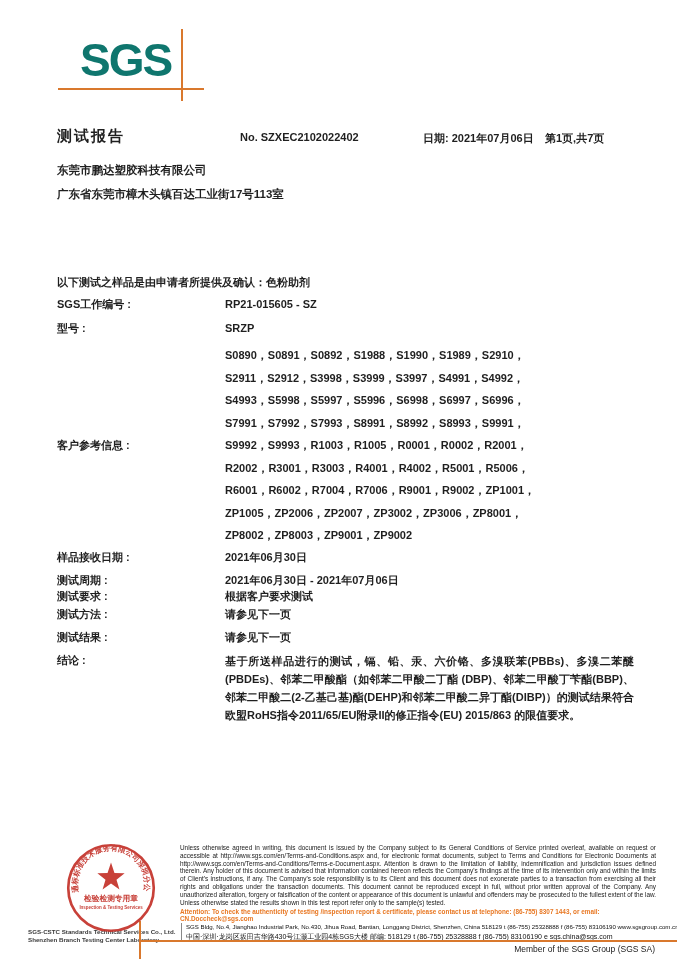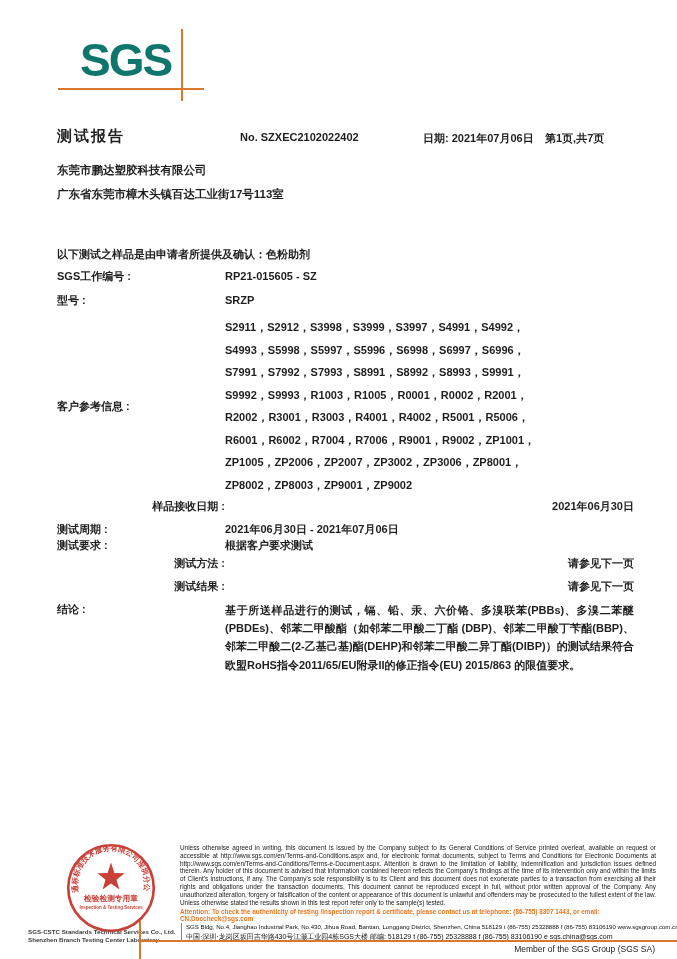--- a/index.html
+++ b/index.html
@@ -18,25 +18,25 @@
   
   .titlebar{position:absolute; left:0; top:127px; width:647px; height:22px;}
   .doc-title{position:absolute; left:57px; top:0; font-size:15px; font-weight:700; letter-spacing:2px;}
   .report-no{position:absolute; left:223px; top:4px; font-size:11px; font-weight:700;margin-left:17px;}
   .report-date{position:absolute; left:423px; top:4px; font-size:11px; font-weight:700;}
   .report-page{position:absolute; left:545px; top:4px; font-size:11px; font-weight:700;}
   
   .applicant{position:absolute; left:57px; top:158px; font-size:11.5px; font-weight:700; line-height:24px;}
   
   .content{position:absolute; left:57px; top:246px; width:577px; font-size:11px; font-weight:700;}
-  .intro{margin-bottom:6px; line-height:16px;}
+  .intro{margin-bottom:6px; line-height:16px;margin-top:28px;}
   .frow{display:flex; align-items:flex-start;}
   .flabel{width:168px; flex:0 0 168px; line-height:16px;}
   .fvalue{flex:1; line-height:16px;}
-  .mb8{margin-bottom:8px;} .mb7{margin-bottom:7px;text-align:right;} .mb6{} .mb2{margin-bottom:2px;align-items:center;}
+  .mb8{margin-bottom:8px;} .mb7{margin-bottom:7px;} .mb6{} .mb2{margin-bottom:2px;align-items:center;}
   .codes div{line-height:22.5px;}
   .conclusion{line-height:18.2px; text-align:justify;}
   
   .disclaimer{
     position:absolute; left:180px; top:844px; width:476px;
     font-size:6.4px; line-height:7.8px; text-align:justify; color:#1a1a1a;
   }
   .attention{
     position:absolute; left:180px; top:908px; width:478px;
     font-size:6.4px; line-height:7.4px; color:#e87722; font-weight:700;
@@ -89,20 +89,21 @@
     </div>
 
     <div class="frow mb8">
       <div class="flabel">型号 :</div>
       <div class="fvalue">SRZP</div>
     </div>
 
     <div class="frow mb2">
       <div class="flabel">客户参考信息 :</div>
       <div class="fvalue codes">
+        <div>S0890，S0891，S0892，S1988，S1990，S1989，S2910，</div>
         <div>S2911，S2912，S3998，S3999，S3997，S4991，S4992，</div>
         <div>S4993，S5998，S5997，S5996，S6998，S6997，S6996，</div>
         <div>S7991，S7992，S7993，S8991，S8992，S8993，S9991，</div>
         <div>S9992，S9993，R1003，R1005，R0001，R0002，R2001，</div>
         <div>R2002，R3001，R3003，R4001，R4002，R5001，R5006，</div>
         <div>R6001，R6002，R7004，R7006，R9001，R9002，ZP1001，</div>
         <div>ZP1005，ZP2006，ZP2007，ZP3002，ZP3006，ZP8001，</div>
         <div>ZP8002，ZP8003，ZP9001，ZP9002</div>
       </div>
     </div>

